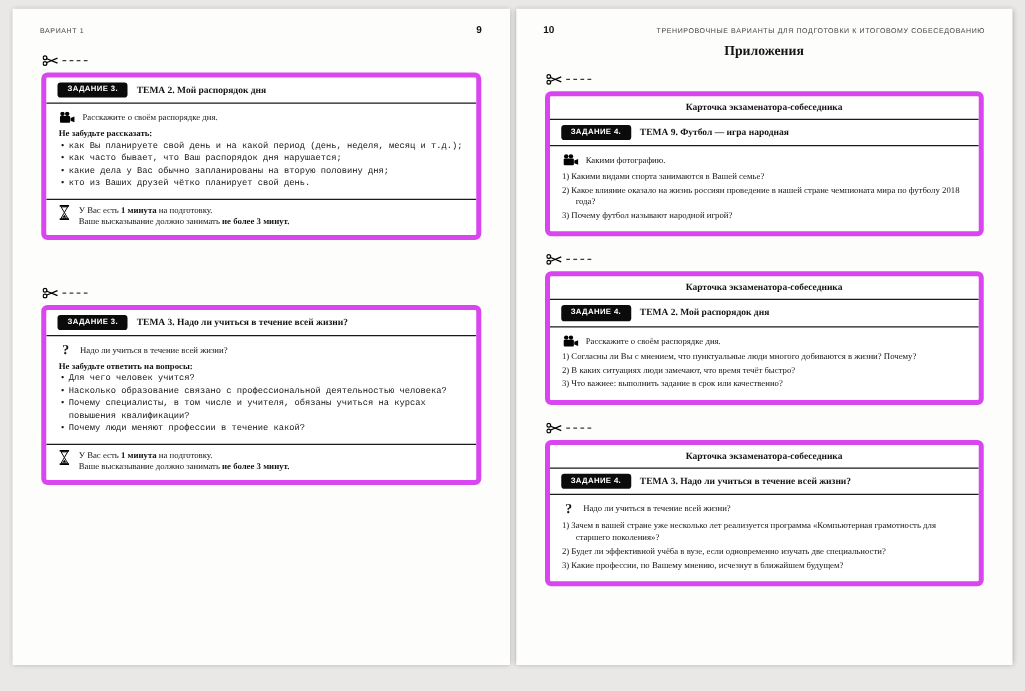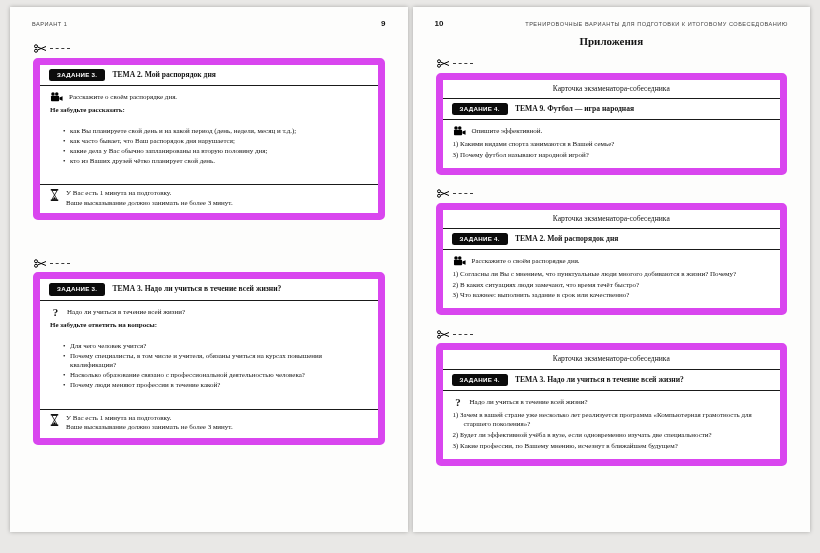--- a/index.html
+++ b/index.html
@@ -20,25 +20,25 @@
   .page-head{display:flex;justify-content:space-between;align-items:baseline;margin-bottom:4px;}
   .runhead{font-family:"Liberation Sans",sans-serif;font-size:5.6px;letter-spacing:.5px;color:#444;}
   .pagenum{font-family:"Liberation Sans",sans-serif;font-weight:bold;font-size:8px;color:#111;}
   .section-title{text-align:center;font-weight:bold;font-size:11px;margin:4px 0 8px;}
 
   .scissors-row{display:flex;align-items:center;gap:3px;margin:10px 0 4px 2px;height:10px;}
   .scissors-row .icon{display:inline-flex;}
   .cut-dashes{width:20px;border-top:1.4px dashed #3a3a3a;display:inline-block;}
 
   .card{
-    border:7px solid #d946ef;border-radius:5px;background:#fff;
+    border:4px solid #d946ef;border-radius:5px;background:#fff;
     margin:0 1px 6px 1px;overflow:hidden;
   }
   .card-header{
-    text-align:center;font-weight:normal;font-size:7.6px;
+    text-align:center;font-weight:bold;font-size:7.6px;
     padding:4px 6px;border-bottom:1px solid #1a1a1a;
   }
   .card-titlerow{
     display:flex;align-items:center;gap:7px;
     padding:4px 9px;border-bottom:1px solid #1a1a1a;
   }
   .badge{
     background:#0b0b0b;color:#fff;
     font-family:"Liberation Sans",sans-serif;font-weight:bold;font-size:6.2px;
     padding:2px 8px;border-radius:2.5px;white-space:nowrap;letter-spacing:.3px;
@@ -46,28 +46,28 @@
   .card-title{font-weight:bold;font-size:7.6px;}
   .card-body{padding:5px 10px 6px 10px;}
   .prompt-row{display:flex;gap:6px;align-items:flex-start;margin:1px 0 3px;}
   .icon{flex:0 0 auto;line-height:0;}
   .qmark{
     font-weight:bold;font-size:11px;line-height:1;font-family:"Liberation Serif",serif;
     width:11px;display:inline-block;text-align:center;
   }
   .prompt-text{padding-top:1px;}
   .note{font-weight:bold;margin:3px 0 1px;}
-  ul.bullets{margin:12px;padding:0;list-style:none;}
+  ul.bullets{margin:0;padding:0;list-style:none;font-family:Liberation Mono, monospace;}
   ul.bullets li{position:relative;padding-left:8px;margin:0.5px 0;}
   ul.bullets li::before{content:"\2022";position:absolute;left:1px;top:0;}
   .timer-row{
     border-top:1px solid #1a1a1a;display:flex;gap:7px;
     padding:4px 10px 5px;align-items:flex-start;
   }
-  .timer-text b{font-weight:normal;}
+  .timer-text b{font-weight:bold;}
   .q{padding-left:11px;text-indent:-11px;margin:1.5px 0;}
   .gap-tall{margin-top:38px;}
   .gap-med{margin-top:14px;}
 </style>
 </head>
 <body>
 
 <div class="spread">
 
   <div class="page">
@@ -144,22 +144,22 @@
         <span class="card-title">ТЕМА 3. Надо ли учиться в течение всей жизни?</span>
       </div>
       <div class="card-body">
         <div class="prompt-row">
           <span class="icon qmark">?</span>
           <span class="prompt-text">Надо ли учиться в течение всей жизни?</span>
         </div>
         <div class="note">Не забудьте ответить на вопросы:</div>
         <ul class="bullets">
           <li>Для чего человек учится?</li>
+          <li>Насколько образование связано с профессиональной деятельностью человека?</li>
           <li>Почему специалисты, в том числе и учителя, обязаны учиться на курсах повышения квалификации?</li>
-          <li>Насколько образование связано с профессиональной деятельностью человека?</li>
           <li>Почему люди меняют профессии в течение какой?</li>
         </ul>
       </div>
       <div class="timer-row">
         <span class="icon"><svg width="9" height="12" viewBox="0 0 12 16">
               <line x1="1" y1="1" x2="11" y2="1" stroke="#000" stroke-width="1.8"></line>
               <line x1="1" y1="15" x2="11" y2="15" stroke="#000" stroke-width="1.8"></line>
               <path d="M2.5 2 H9.5 L6 8 Z" fill="none" stroke="#000" stroke-width="1"></path>
               <path d="M2.5 14 H9.5 L6 8 Z" fill="none" stroke="#000" stroke-width="1"></path>
               <path d="M4 13.4 H8 L6 10.5 Z" fill="#000"></path>
@@ -199,23 +199,24 @@
         <span class="card-title">ТЕМА 9. Футбол — игра народная</span>
       </div>
       <div class="card-body">
         <div class="prompt-row">
           <span class="icon"><svg width="13" height="10" viewBox="0 0 20 15">
                 <circle cx="4.6" cy="3" r="2.7" fill="#000"></circle>
                 <circle cx="10.4" cy="3" r="2.7" fill="#000"></circle>
                 <rect x="1.5" y="5.6" width="12.5" height="8.4" rx="1.2" fill="#000"></rect>
                 <path d="M14.5 8.2 L19.3 6.2 V13.4 L14.5 11.4 Z" fill="#000"></path>
               </svg></span>
-          <span class="prompt-text">Опишите эффективной.</span>
+          <span class="prompt-text">Какими фотографию.</span>
         </div>
         <div class="q">1) Какими видами спорта занимаются в Вашей семье?</div>
+        <div class="q">2) Какое влияние оказало на жизнь россиян проведение в нашей стране чемпионата мира по футболу 2018 года?</div>
         <div class="q">3) Почему футбол называют народной игрой?</div>
       </div>
     </section>
 
     <div class="scissors-row gap-med">
       <span class="icon">
           <svg width="13" height="9" viewBox="0 0 26 18">
             <circle cx="4" cy="4.5" r="3" fill="none" stroke="#000" stroke-width="2"></circle>
             <circle cx="4" cy="13.5" r="3" fill="none" stroke="#000" stroke-width="2"></circle>
             <line x1="7" y1="6" x2="24" y2="13" stroke="#000" stroke-width="2"></line>

